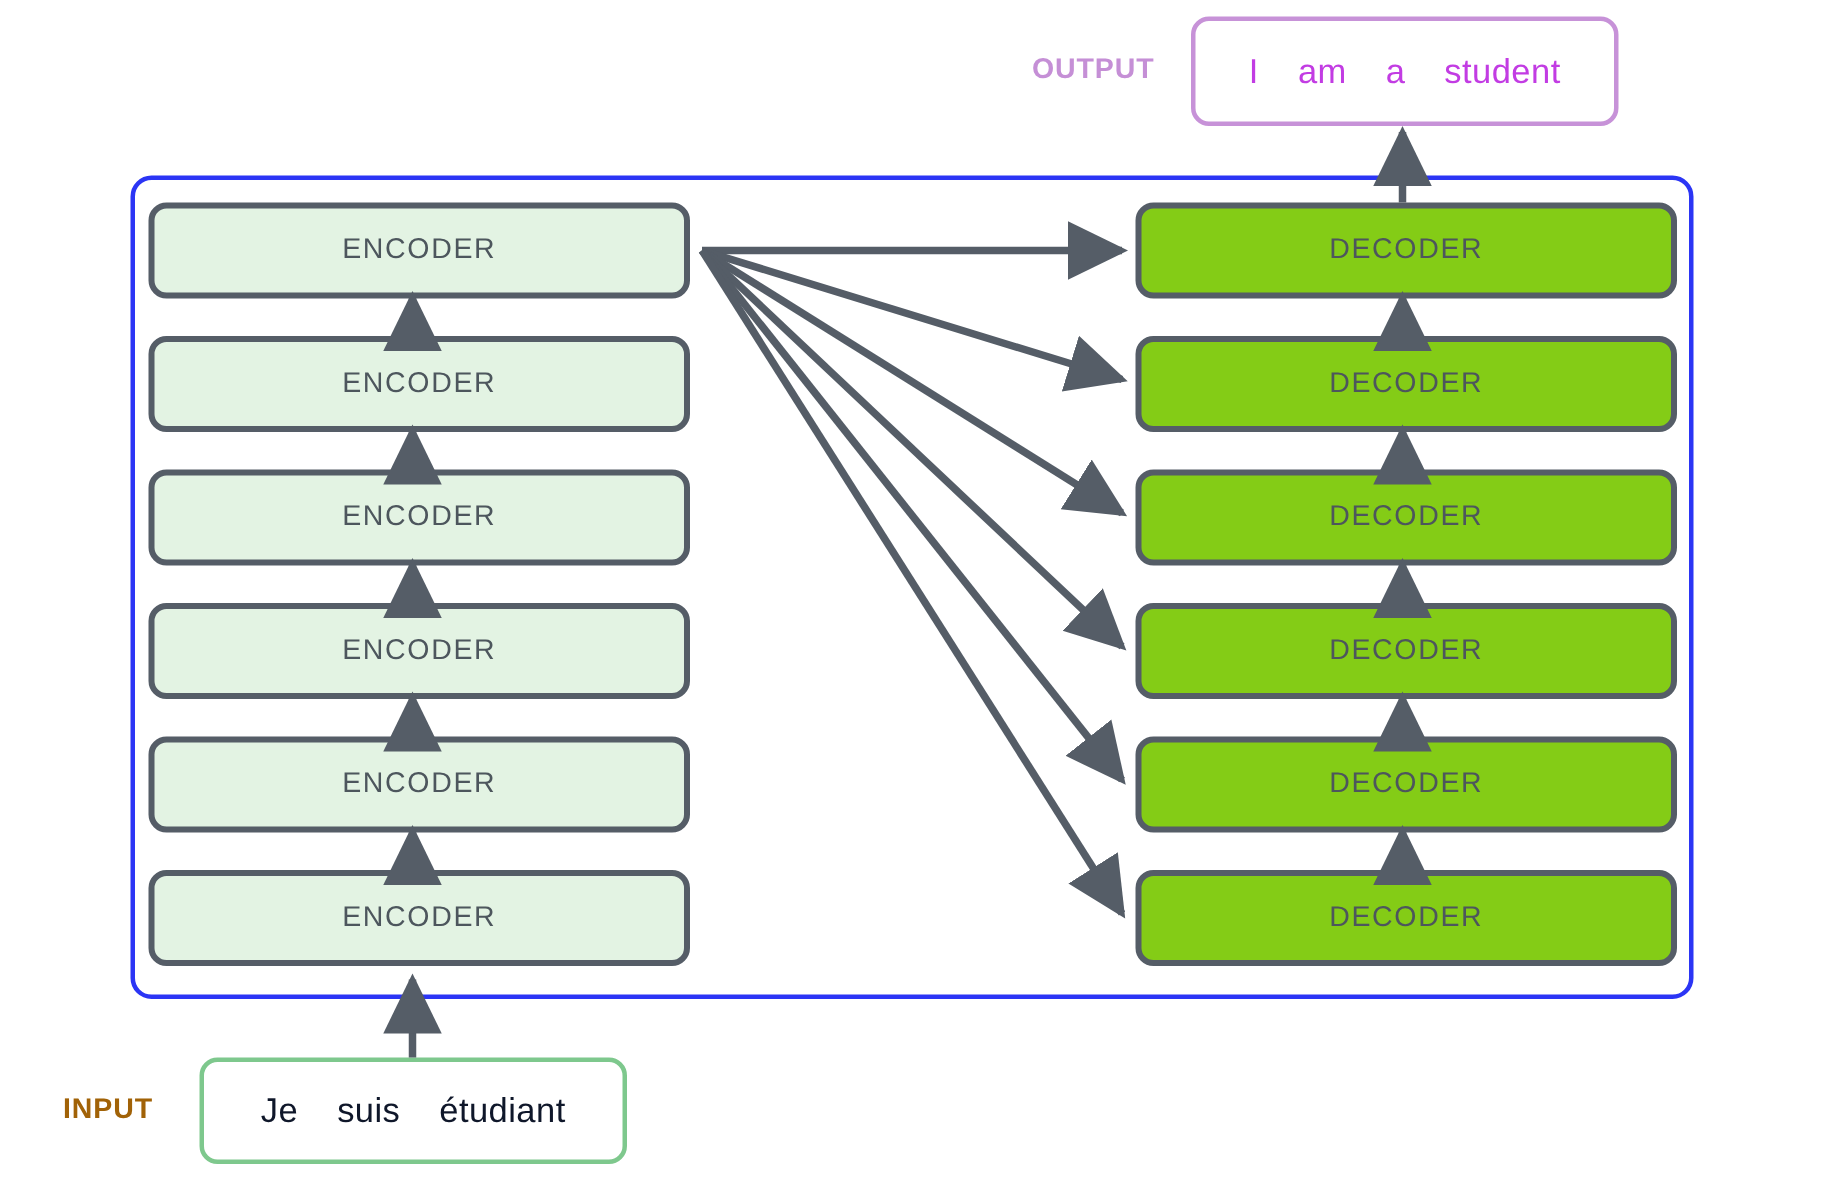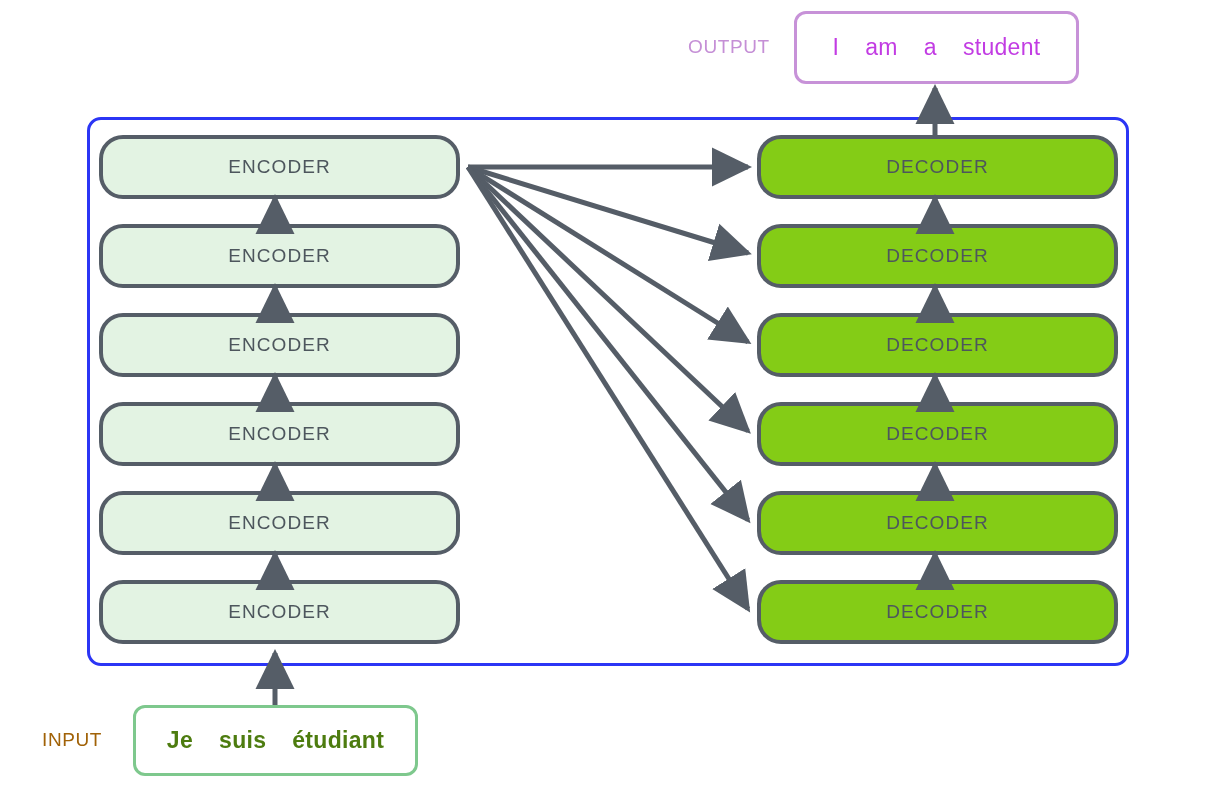--- a/index.html
+++ b/index.html
@@ -17,20 +17,21 @@
     background: #ffffff;
     overflow: hidden;
   }
 
   
   .io-label {
     position: absolute;
     font-size: 19px;
     letter-spacing: 0.6px;
     white-space: nowrap;
+    font-weight: bold;
   }
   #output-label {
     left: 688px;
     top: 36px;
     color: #c58fd6;
   }
   #input-label {
     left: 42px;
     top: 729px;
     color: #a16207;
@@ -58,21 +59,21 @@
   }
   #output-box .tok { color: #c23ce3; }
 
   #input-box {
     left: 133px;
     top: 705px;
     width: 285px;
     height: 71px;
     border: 3px solid #7ec88d;
   }
-  #input-box .tok { color: #4d7c0f; font-weight: bold; }
+  #input-box .tok { color: #0f172a; }
 
   
   #model-container {
     position: absolute;
     left: 87px;
     top: 117px;
     width: 1042px;
     height: 549px;
     box-sizing: border-box;
     border: 3px solid #2b35f5;
@@ -87,21 +88,21 @@
   }
   #encoder-stack { left: 99px; top: 135px; }
   #decoder-stack { left: 757px; top: 135px; }
 
   .layer-box {
     position: relative;
     box-sizing: border-box;
     width: 361px;
     height: 64px;
     border: 4px solid #555d67;
-    border-radius: 24px;
+    border-radius: 12px;
     display: flex;
     align-items: center;
     justify-content: center;
     font-size: 19px;
     letter-spacing: 1.1px;
     color: #4d565d;
     margin-bottom: 25px;
   }
   .layer-box:last-child { margin-bottom: 0; }
   .encoder-box { background: #e3f3e3; }

